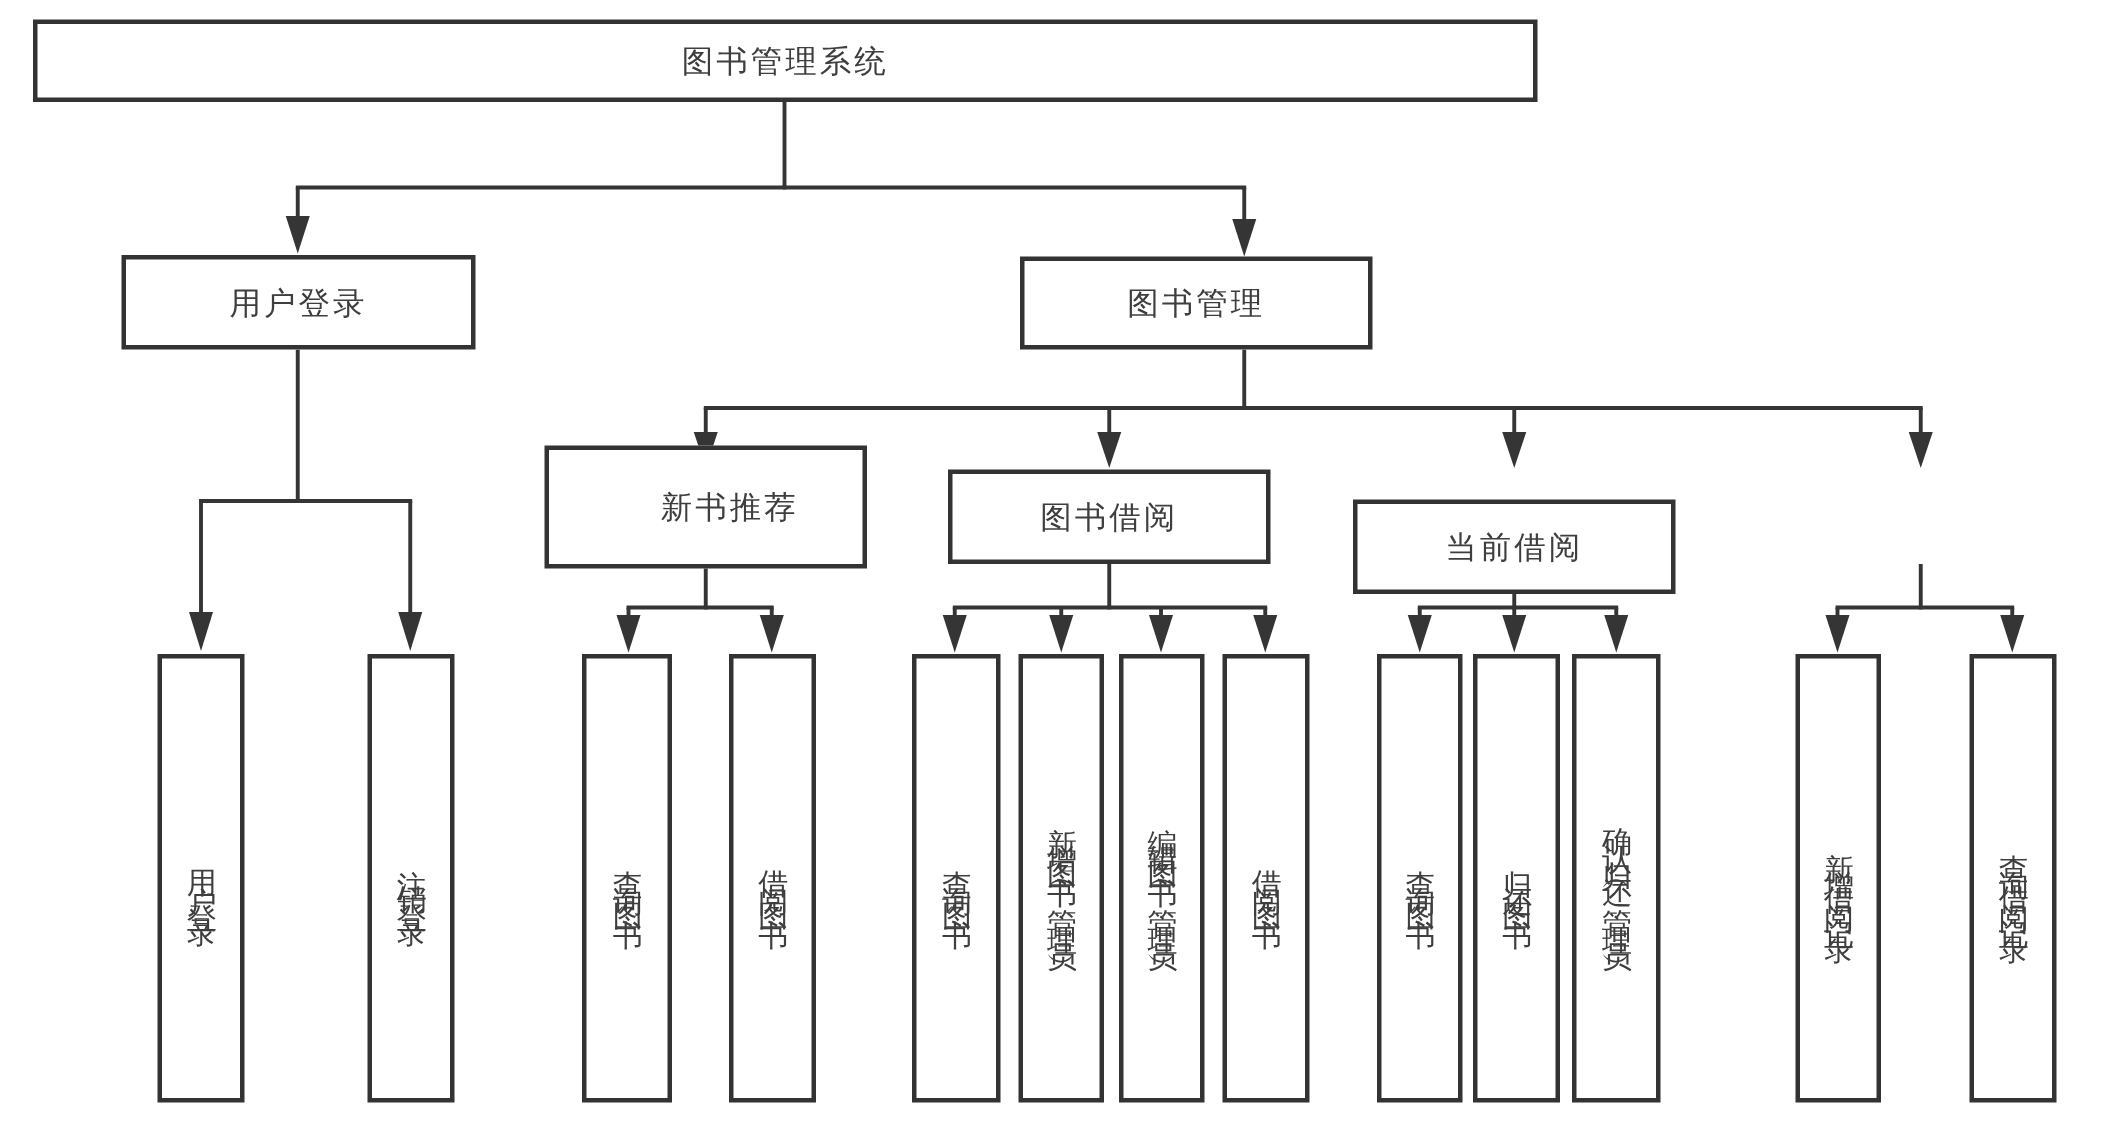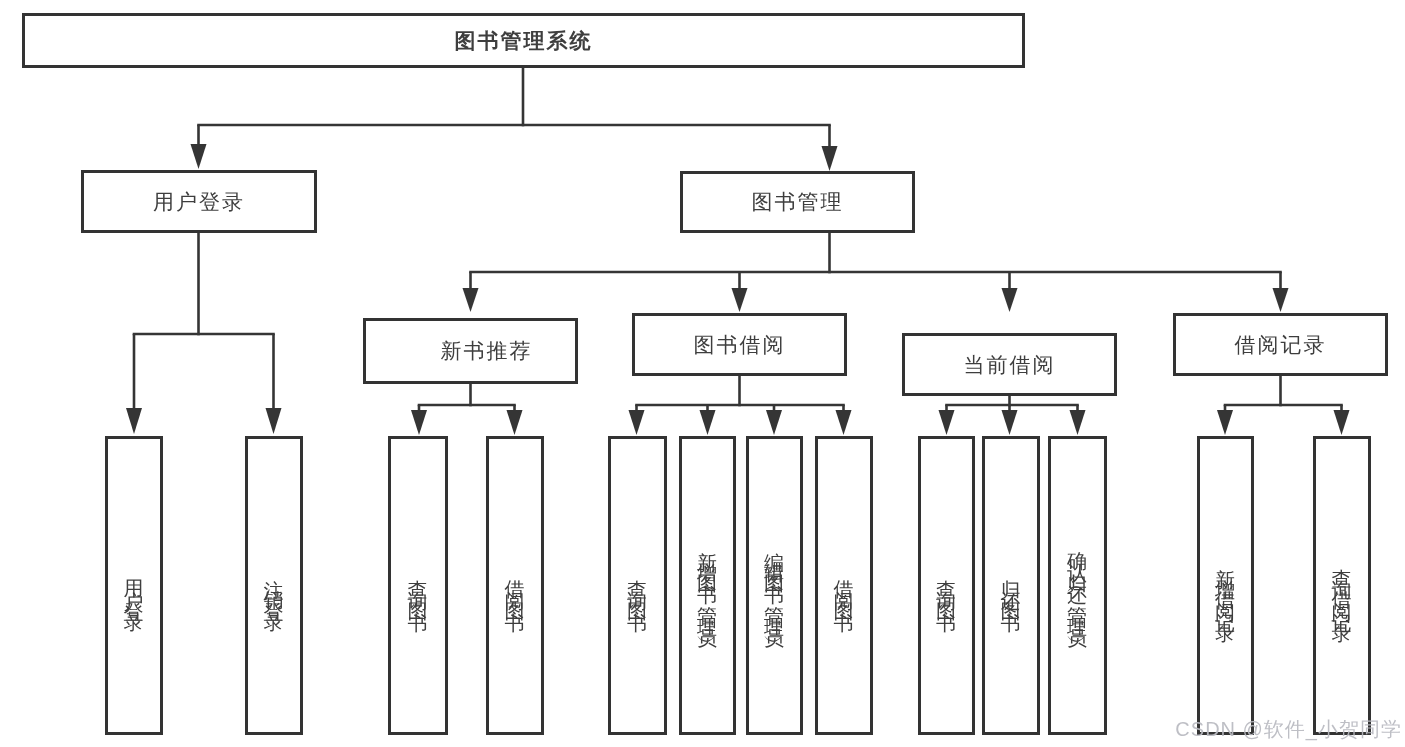--- a/index.html
+++ b/index.html
@@ -124,43 +124,41 @@
     <polygon points="1069.5,410 1085.5,410 1077.5,435"></polygon>
 
     <line x1="1280.5" y1="376" x2="1280.5" y2="406.3"></line>
     <line x1="1223.7" y1="405" x2="1342.8" y2="405"></line>
     <line x1="1225" y1="405" x2="1225" y2="416"></line>
     <polygon points="1217,410 1233,410 1225,435"></polygon>
     <line x1="1341.5" y1="405" x2="1341.5" y2="416"></line>
     <polygon points="1333.5,410 1349.5,410 1341.5,435"></polygon>
   </svg>
 
-  <div class="box hbox" style="left:22px; top:13px; width:1003px; height:55px;font-weight:bold;">图书管理系统</div>
+  <div class="box hbox" style="left:22px; top:13px; width:1003px; height:55px;">图书管理系统</div>
 
   <div class="box hbox" style="left:81px; top:170px; width:236px; height:63px;">用户登录</div>
   <div class="box hbox" style="left:680px; top:171px; width:235px; height:62px;">图书管理</div>
 
-  <div class="box hbox" style="left:363px; top:318px; width:215px; height:66px;padding-left:32px;">新书推荐</div>
+  <div class="box hbox" style="left:363px; top:297px; width:215px; height:82px;padding-left:32px;">新书推荐</div>
   <div class="box hbox" style="left:632px; top:313px; width:215px; height:63px;font-family:Liberation Serif, serif;">图书借阅</div>
   <div class="box hbox" style="left:902px; top:313px; width:215px; height:63px;margin-top:20px;">当前借阅</div>
-  <div class="box hbox" style="left:1173px; top:313px; width:215px; height:63px;">借阅记录</div>
 
   <div class="box vbox" style="left:105px; top:436px; width:58px; height:299px;">用户登录</div>
   <div class="box vbox" style="left:245px; top:436px; width:58px; height:299px;">注销登录</div>
 
   <div class="box vbox" style="left:388px; top:436px; width:60px; height:299px;">查询图书</div>
   <div class="box vbox" style="left:486px; top:436px; width:58px; height:299px;">借阅图书</div>
 
   <div class="box vbox" style="left:608px; top:436px; width:59px; height:299px;">查询图书</div>
   <div class="box vbox" style="left:679px; top:436px; width:57px; height:299px;">新增图书（管理员）</div>
   <div class="box vbox" style="left:746px; top:436px; width:57px; height:299px;">编辑图书（管理员）</div>
   <div class="box vbox" style="left:815px; top:436px; width:58px; height:299px;">借阅图书</div>
 
   <div class="box vbox" style="left:918px; top:436px; width:57px; height:299px;">查询图书</div>
   <div class="box vbox" style="left:982px; top:436px; width:58px; height:299px;">归还图书</div>
   <div class="box vbox" style="left:1048px; top:436px; width:59px; height:299px;">确认归还（管理员）</div>
 
   <div class="box vbox" style="left:1197px; top:436px; width:57px; height:299px;">新增借阅记录</div>
   <div class="box vbox" style="left:1313px; top:436px; width:58px; height:299px;">查询借阅记录</div>
 
-  <div class="watermark">CSDN @软件_小贺同学</div>
 
 </div>
 
 </body></html>

